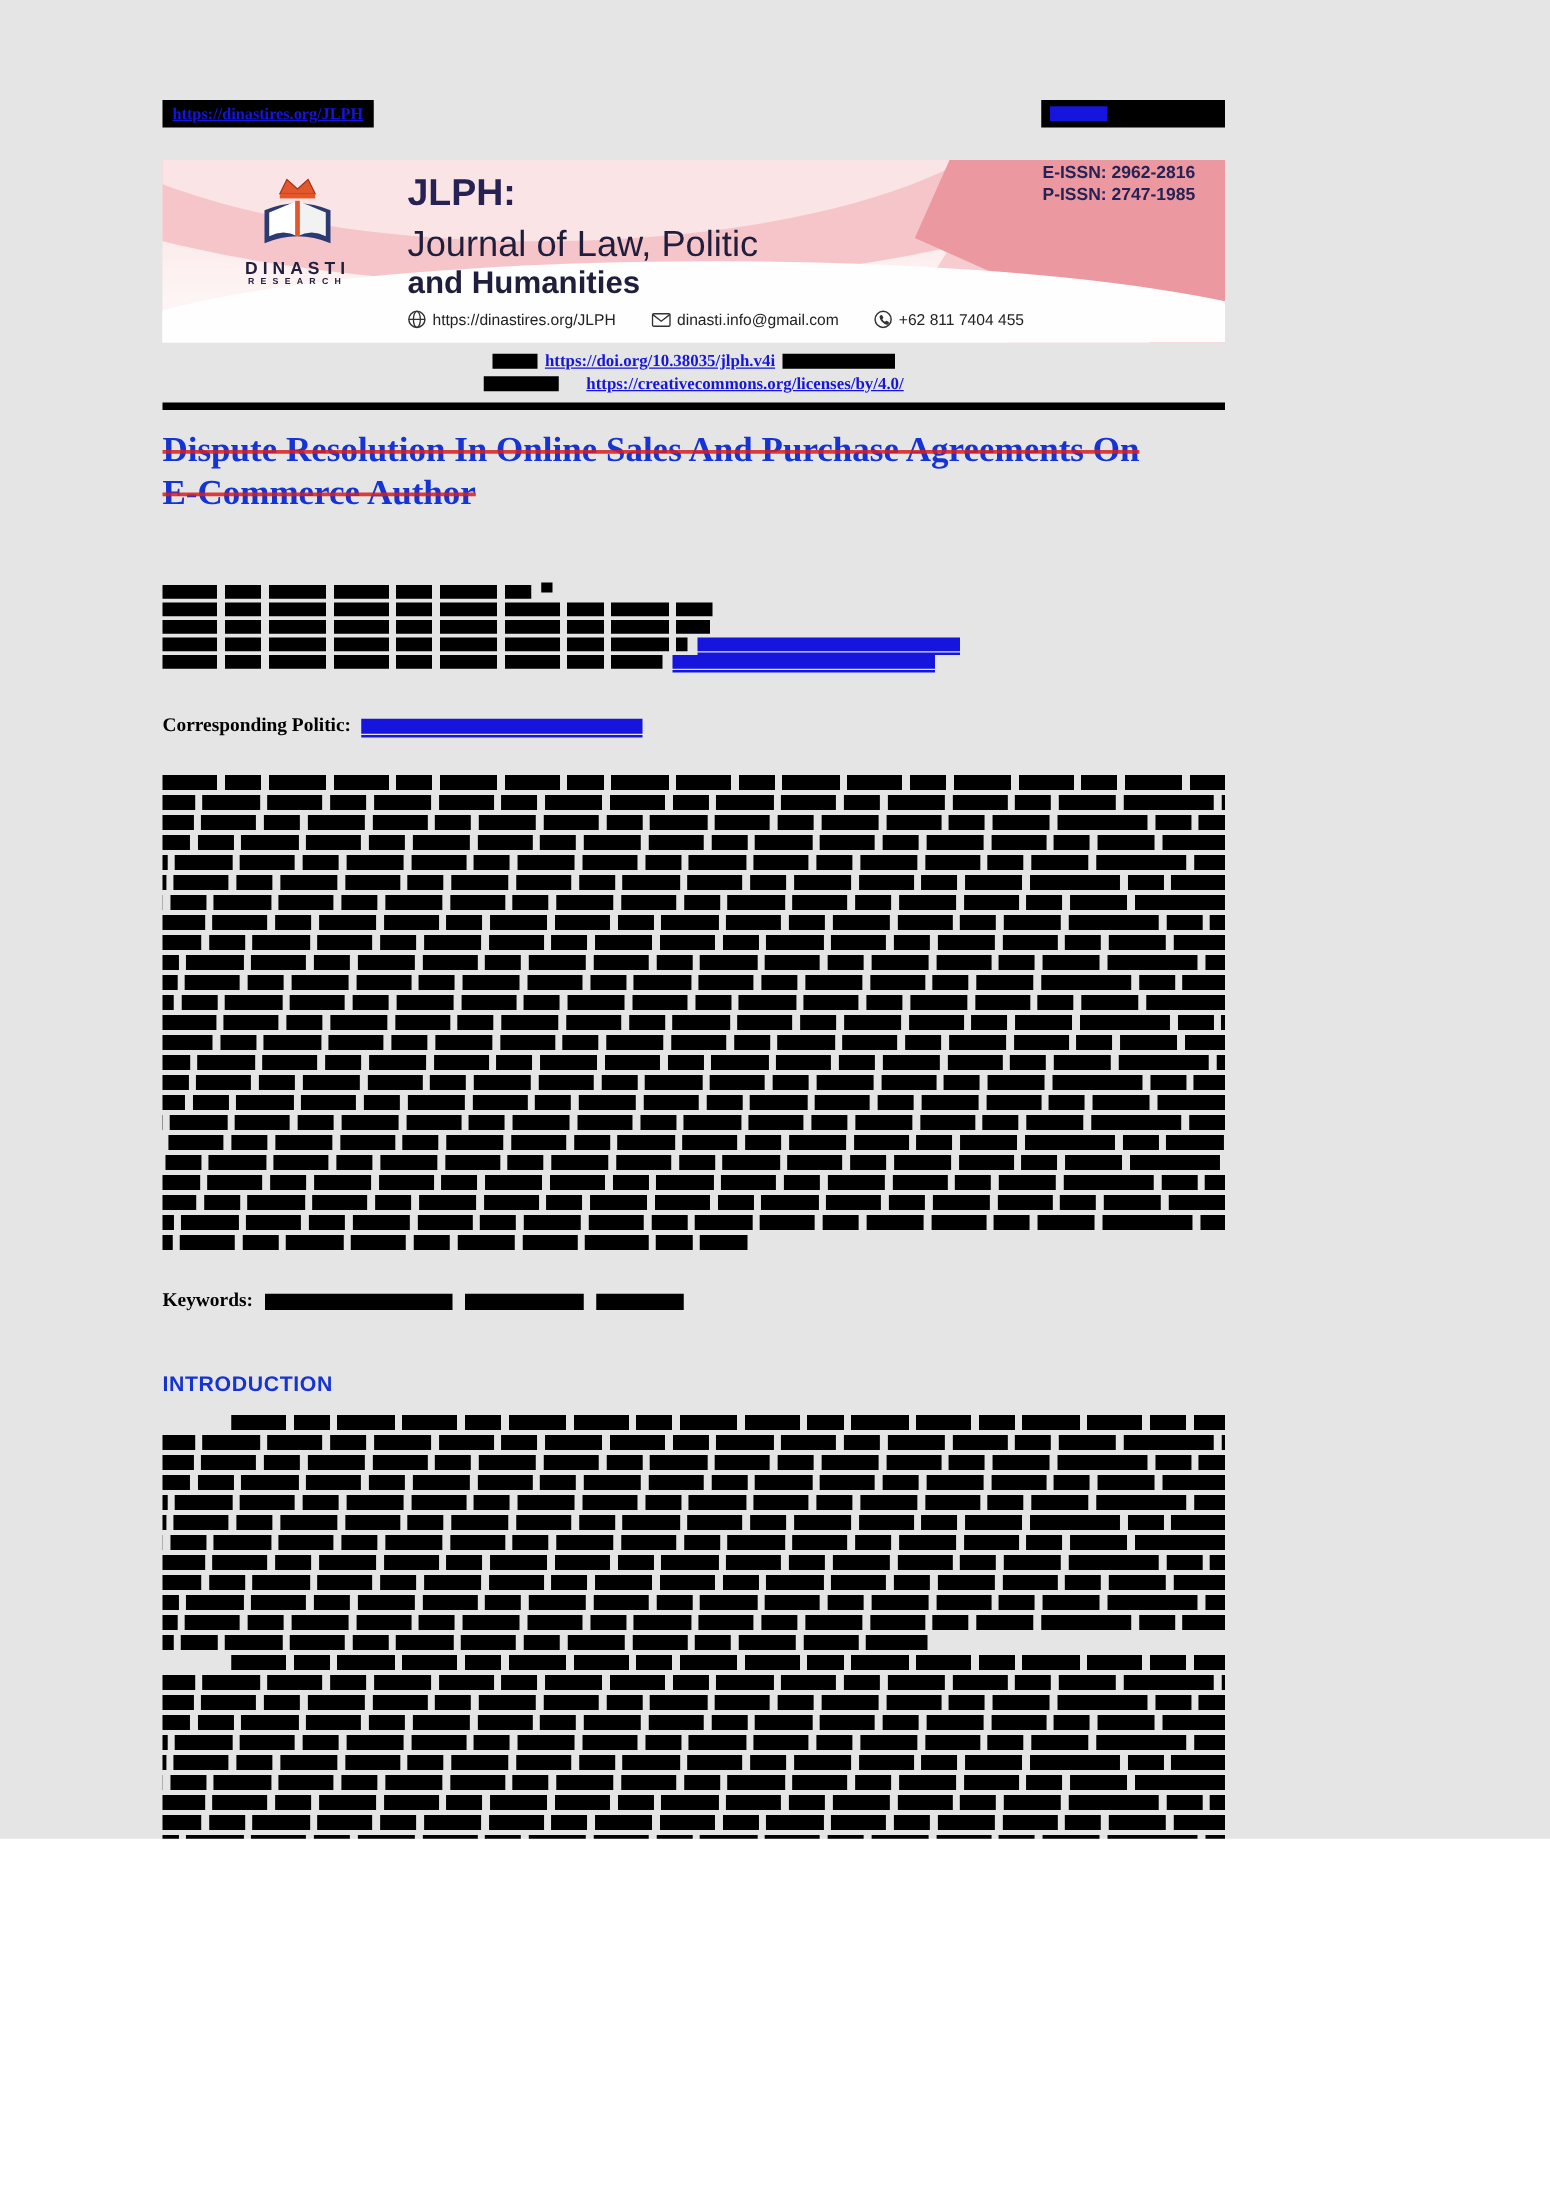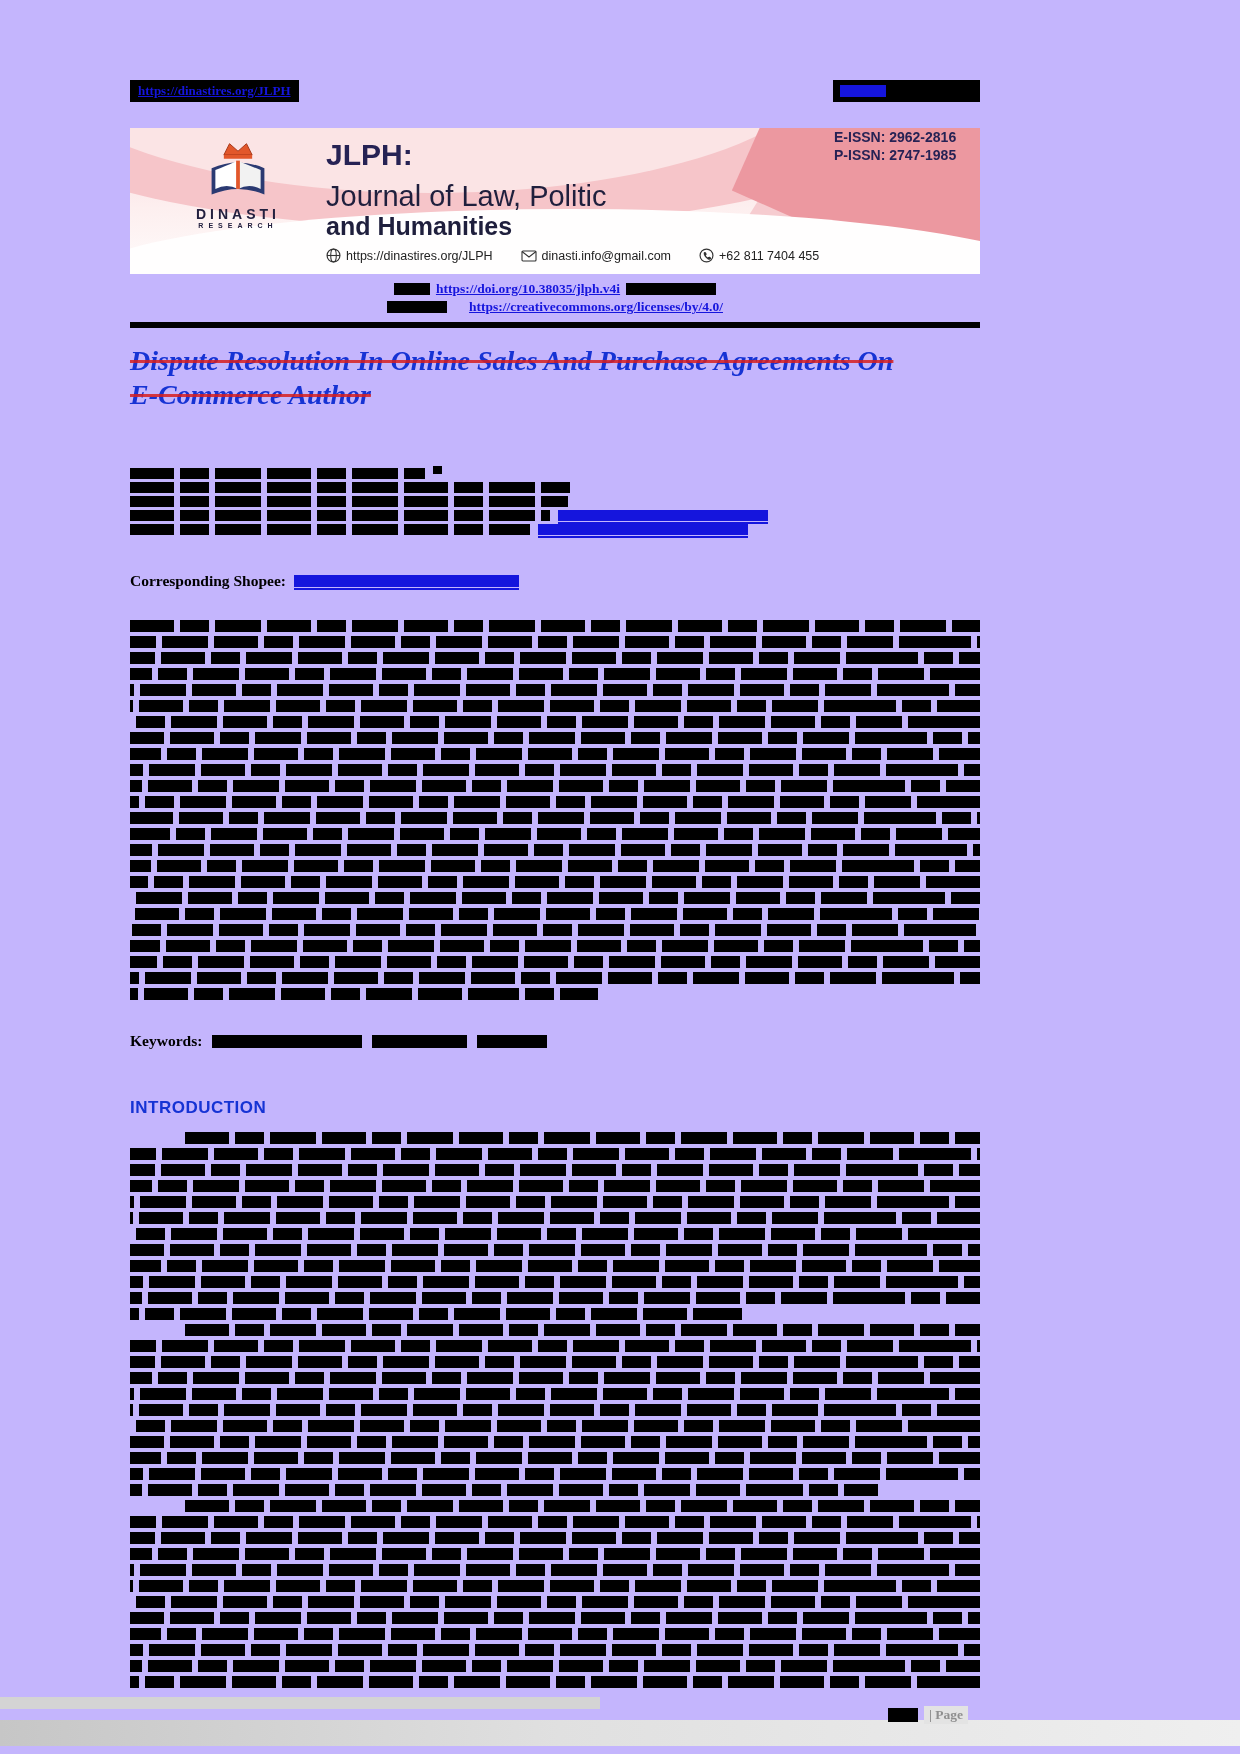--- a/index.html
+++ b/index.html
@@ -3,21 +3,21 @@
 <meta charset="utf-8">
 <title>JLPH Journal Article Page</title>
 <style>
   :root{
     --link-blue:#1515dd;
     --title-blue:#1633d4;
     --banner-navy:#262254;
   }
   *{box-sizing:border-box;}
   body{margin:0;background:#ffffff;font-family:"Liberation Sans",sans-serif;}
-  .page{position:relative;width:1240px;height:1754px;background:#c4b5fd;overflow:hidden;margin:0 auto;}
+  .page{position:relative;width:1240px;height:1471px;background:#e5e5e5;overflow:hidden;margin:0 auto;}
 
   
   .topbar-left{position:absolute;left:130px;top:80px;height:22px;background:#000;display:flex;align-items:center;padding:0 8px;}
   .toplink{color:var(--link-blue);font-size:13px;font-weight:bold;text-decoration:underline;font-family:"Liberation Serif",serif;cursor:pointer;}
   .topbar-right{position:absolute;left:833px;top:80px;width:147px;height:22px;background:#000;display:flex;align-items:center;padding-left:7px;}
   .blueseg{width:46px;height:12px;background:var(--link-blue);}
 
   
   .banner{position:absolute;left:130px;top:128px;width:850px;height:146px;overflow:hidden;
           background:linear-gradient(180deg,#f9dadd 0%,#fdefef 55%,#fefbfb 100%);}
@@ -48,21 +48,21 @@
   .doi-prefix{width:36px;}
   .doi-suffix{width:90px;}
   .cc-prefix{width:60px;}
   .bluelink{color:var(--link-blue);font-weight:bold;font-size:13.5px;text-decoration:underline;font-family:"Liberation Serif",serif;cursor:pointer;}
 
   .rule{position:absolute;left:130px;top:322px;width:850px;height:6px;background:#000;}
 
   
   .title{position:absolute;left:130px;top:344px;width:850px;margin:0;font-family:"Liberation Serif",serif;
          font-size:28px;line-height:34px;font-weight:bold;color:var(--title-blue);}
-  .tline{text-decoration:line-through;text-decoration-color:rgba(215,30,30,.85);text-decoration-thickness:3px;font-style:italic;}
+  .tline{text-decoration:line-through;text-decoration-color:rgba(215,30,30,.85);text-decoration-thickness:3px;}
 
   
   .authors{position:absolute;left:130px;top:468px;width:850px;}
   .a-row{display:flex;align-items:flex-start;gap:8px;margin-bottom:3px;height:11px;}
   .a-row .redline{margin:0;display:inline-block;}
   .supbar{display:inline-block;width:9px;height:8px;background:#000;margin-top:-2px;}
   .bluebar{position:relative;display:inline-block;height:11px;background:var(--link-blue);cursor:pointer;}
   .bluebar::after{content:'';position:absolute;left:0;right:0;bottom:-3px;height:2px;background:var(--link-blue);}
 
   .corresponding{position:absolute;left:130px;top:572px;width:850px;display:flex;align-items:center;gap:8px;font-family:"Liberation Serif",serif;}
@@ -190,21 +190,21 @@
         <span class="redline" style="width: 420px; height: 11px;"></span>
         <span class="bluebar" style="width: 210px;"></span>
       </div>
       <div class="a-row">
         <span class="redline" style="width: 400px; height: 11px;"></span>
         <span class="bluebar" style="width: 210px;"></span>
       </div>
     </div>
 
   <div class="corresponding">
-    <span class="corr-label">Corresponding Shopee:</span>
+    <span class="corr-label">Corresponding Politic:</span>
     <span class="bluebar corr-email"></span>
   </div>
 
   <div class="abstract" id="abstract">
       <div class="redline" style="background-position: 0px 0px;"></div>
       <div class="redline" style="background-position: -53px 0px;"></div>
       <div class="redline" style="background-position: -106px 0px;"></div>
       <div class="redline" style="background-position: -22px 0px;"></div>
       <div class="redline" style="background-position: -75px 0px;"></div>
       <div class="redline" style="background-position: -128px 0px;"></div>

